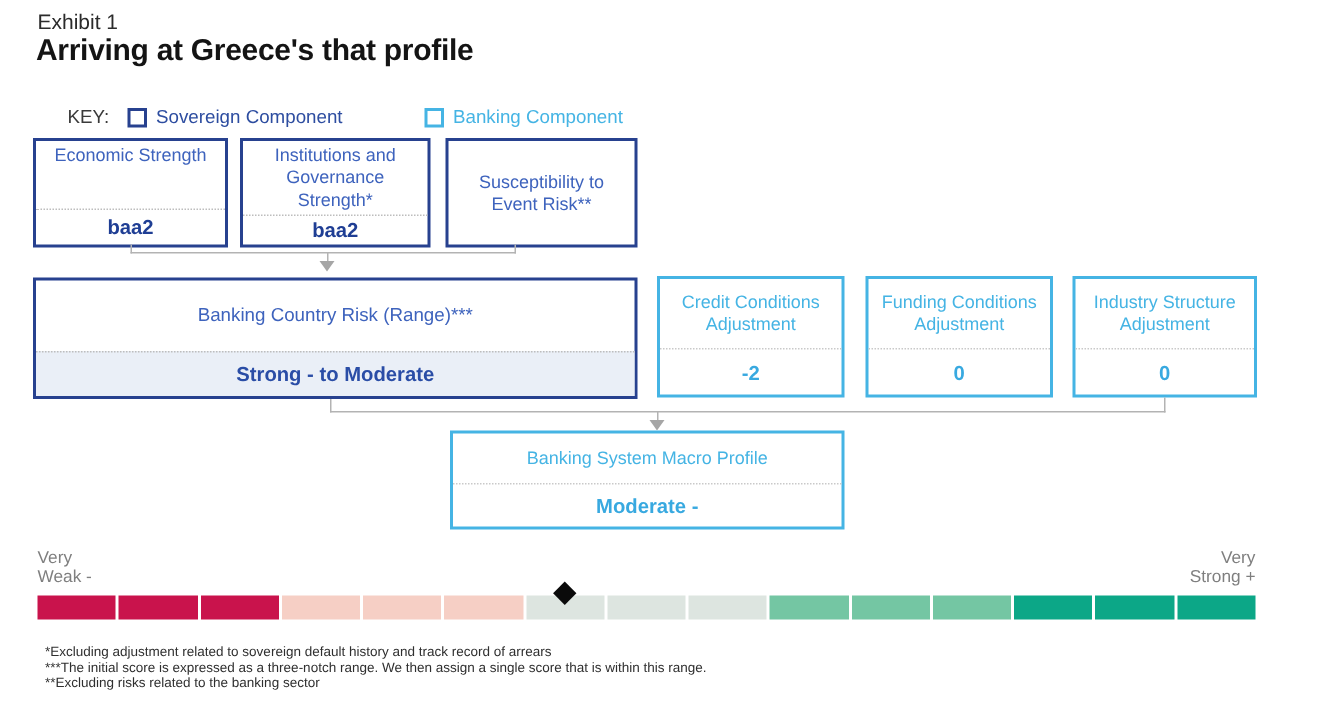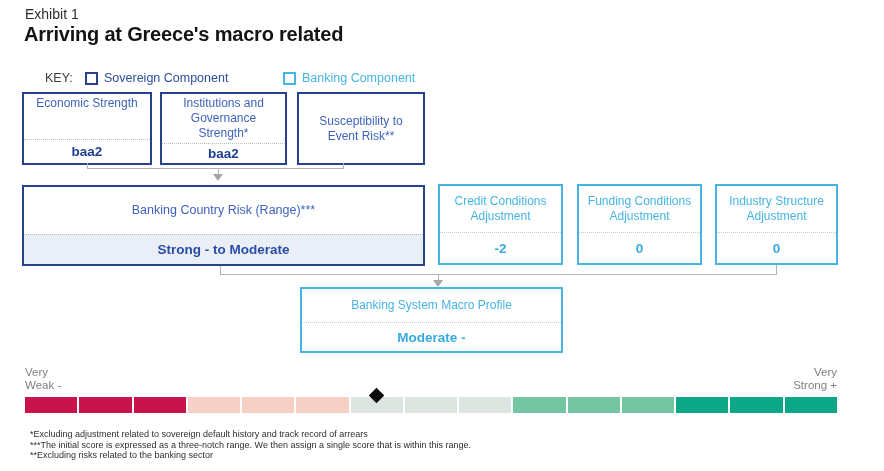--- a/index.html
+++ b/index.html
@@ -70,21 +70,21 @@
                   transform:rotate(45deg);}
 
   .footnotes{position:absolute;left:30px;top:429px;font-size:9px;line-height:10.6px;color:#2f2f2f;}
 </style>
 </head>
 <body>
 
 <div class="page">
 
   <div class="exhibit-label">Exhibit 1</div>
-  <div class="page-title">Arriving at Greece's macro related</div>
+  <div class="page-title">Arriving at Greece's that profile</div>
 
   <div class="key-label">KEY:</div>
   <span class="swatch sw-sov"></span>
   <div class="key-sov-label">Sovereign Component</div>
   <span class="swatch sw-bank"></span>
   <div class="key-bank-label">Banking Component</div>
 
   <div class="box sbox box-econ">
     <div class="t">Economic Strength</div>
     <div class="v">baa2</div>

